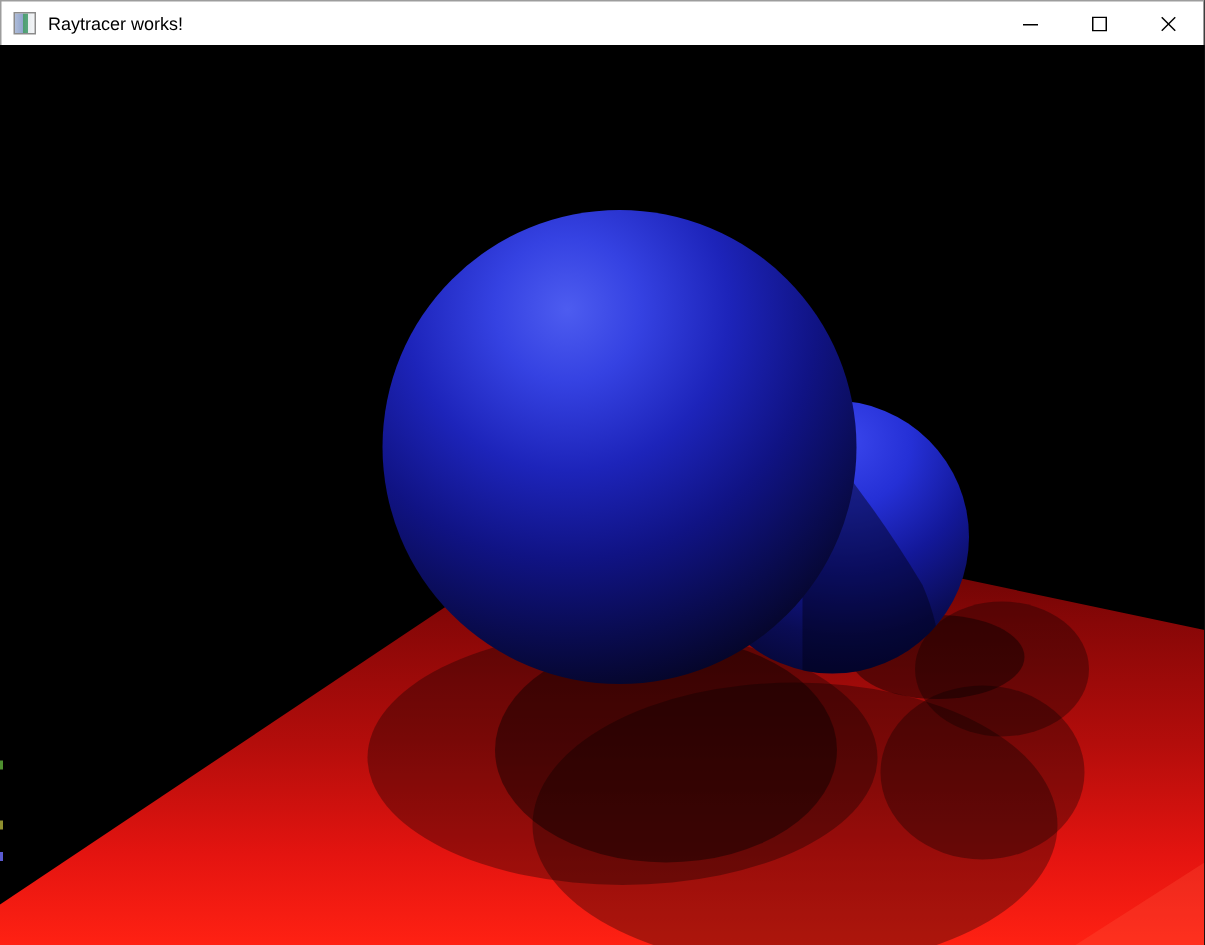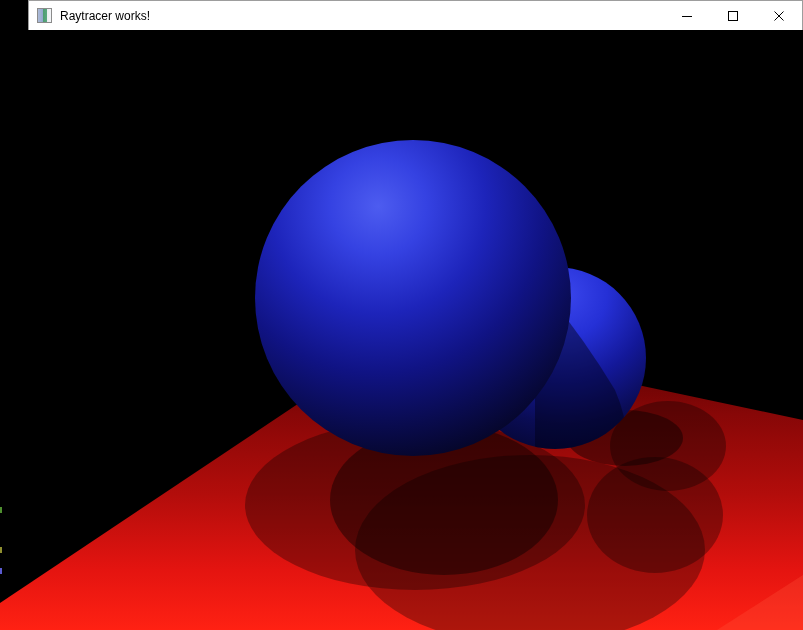--- a/index.html
+++ b/index.html
@@ -5,21 +5,20 @@
   html,body{margin:0;padding:0;background:#222;}
   .window{
     width:803px;height:630px;position:relative;overflow:hidden;
     font-family:"Liberation Sans", sans-serif;background:#000;
   }
   .titlebar{
     height:30px;background:#ffffff;display:flex;align-items:center;
     box-sizing:border-box;border-top:1px solid #9d9d9d;
     border-left:1px solid #9d9d9d;border-right:1px solid #9d9d9d;
     user-select:none;
-    margin-left:28px;
   }
   .app-icon{
     width:15px;height:15px;margin-left:8px;flex:0 0 auto;
     border:1px solid #8b8b8b;box-sizing:border-box;
     background:linear-gradient(90deg,#aebcd8 0%,#8fa3cc 42%,#4e9d72 42%,#59a87e 68%,#e8ecef 68%,#f4f6f8 100%);
   }
   .title-text{
     margin-left:8px;font-size:12px;color:#000;line-height:30px;white-space:nowrap;
   }
   .tb-spacer{flex:1 1 auto;}

